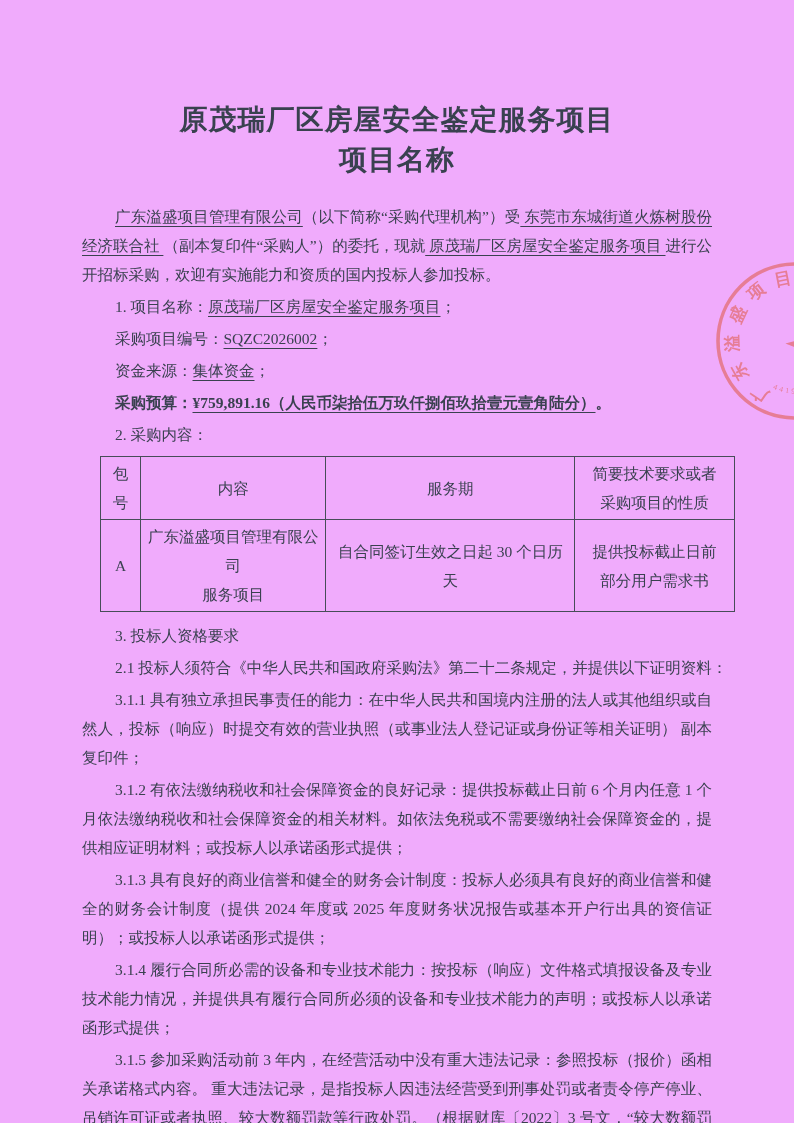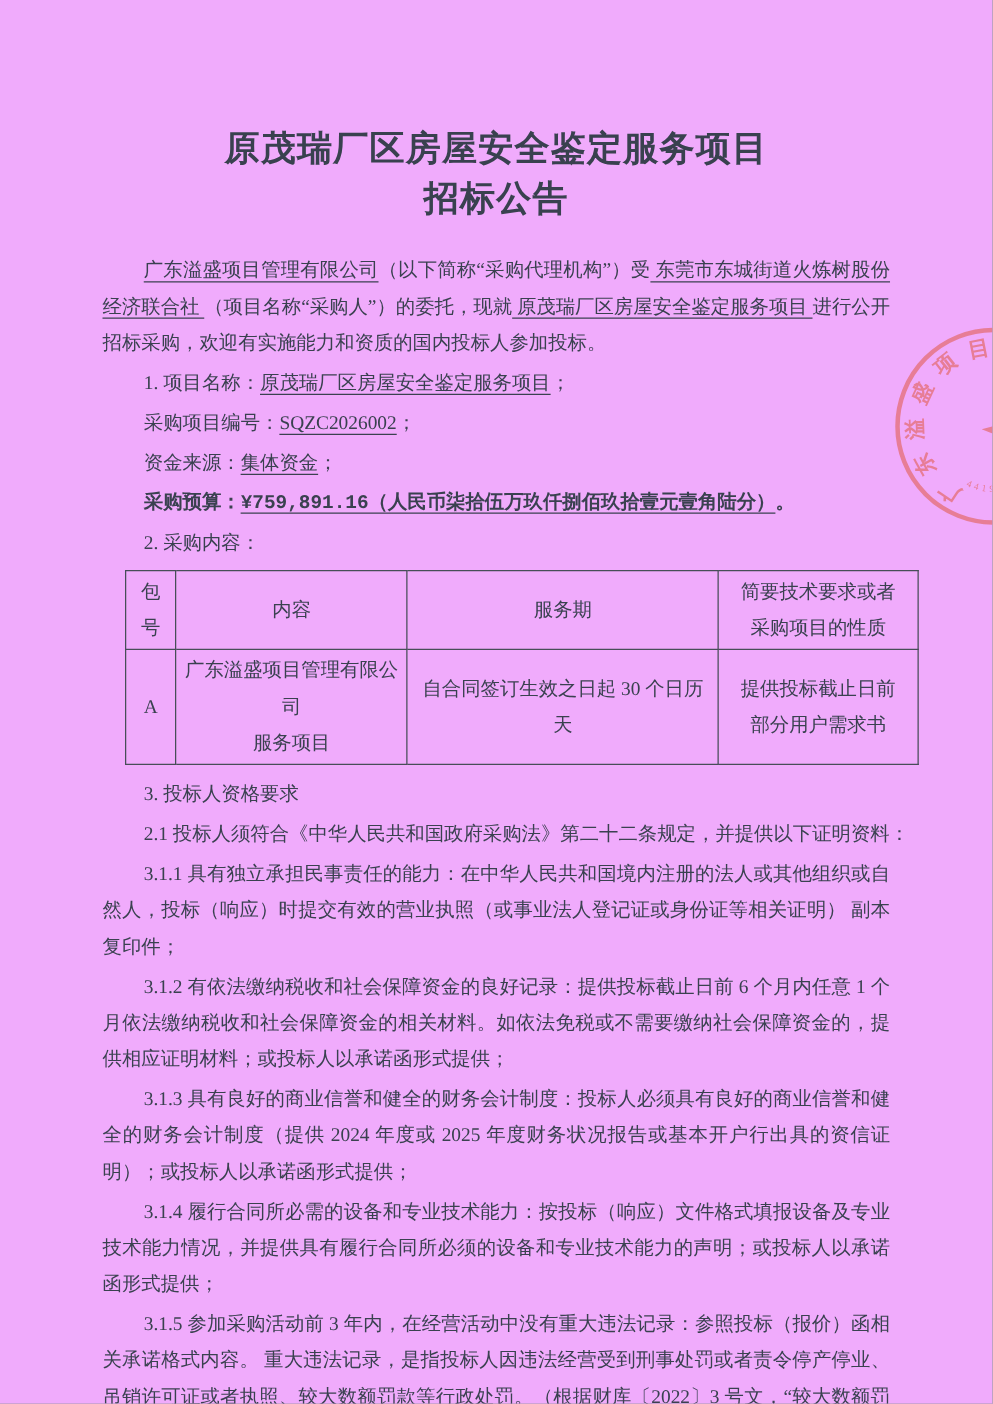--- a/index.html
+++ b/index.html
@@ -30,21 +30,21 @@
   h1.second { margin-bottom:22px; }
   p {
     margin:0 0 3px 0;
     font-size:15.5px;
     line-height:29px;
     text-align:justify;
   }
   .indent { text-indent:33px; }
   .one-line { white-space:nowrap; text-align:left; }
   .ul { text-decoration:underline; text-underline-offset:4px; }
-  .bold { font-weight:700;font-family:Liberation Mono, monospace; }
+  .bold { font-weight:700; }
   table.purchase-table {
     border-collapse:collapse;
     margin:7px 0 9px 18px;
     table-layout:fixed;
     width:635px;
   }
   table.purchase-table td, table.purchase-table th {
     border:1.6px solid #474d58;
     text-align:center;
     vertical-align:middle;
@@ -77,23 +77,23 @@
   .seal-digit { font-size:7.5px; }
   .seal-star { font-size:54px; }
 </style>
 </head>
 <body>
 
 <div class="page">
   <div class="content">
 
     <h1 class="doc-title first">原茂瑞厂区房屋安全鉴定服务项目</h1>
-    <h1 class="doc-title second">招标公告</h1>
+    <h1 class="doc-title second">项目名称</h1>
 
-    <p class="indent"><span class="ul">广东溢盛项目管理有限公司</span><span>（以下简称“采购代理机构”）受</span><span class="ul"> 东莞市东城街道火炼树股份经济联合社 </span><span>（项目名称“采购人”）的委托，现就</span><span class="ul"> 原茂瑞厂区房屋安全鉴定服务项目 </span><span>进行公开招标采购，欢迎有实施能力和资质的国内投标人参加投标。</span></p>
+    <p class="indent"><span class="ul">广东溢盛项目管理有限公司</span><span>（以下简称“采购代理机构”）受</span><span class="ul"> 东莞市东城街道火炼树股份经济联合社 </span><span>（副本复印件“采购人”）的委托，现就</span><span class="ul"> 原茂瑞厂区房屋安全鉴定服务项目 </span><span>进行公开招标采购，欢迎有实施能力和资质的国内投标人参加投标。</span></p>
 
     <p class="indent"><span>1. 项目名称：</span><span class="ul">原茂瑞厂区房屋安全鉴定服务项目</span><span>；</span></p>
 
     <p class="indent"><span>采购项目编号：</span><span class="ul">SQZC2026002</span><span>；</span></p>
 
     <p class="indent"><span>资金来源：</span><span class="ul">集体资金</span><span>；</span></p>
 
     <p class="indent bold"><span>采购预算：</span><span class="ul">¥759,891.16（人民币柒拾伍万玖仟捌佰玖拾壹元壹角陆分）</span><span>。</span></p>
 
     <p class="indent">2. 采购内容：</p>

